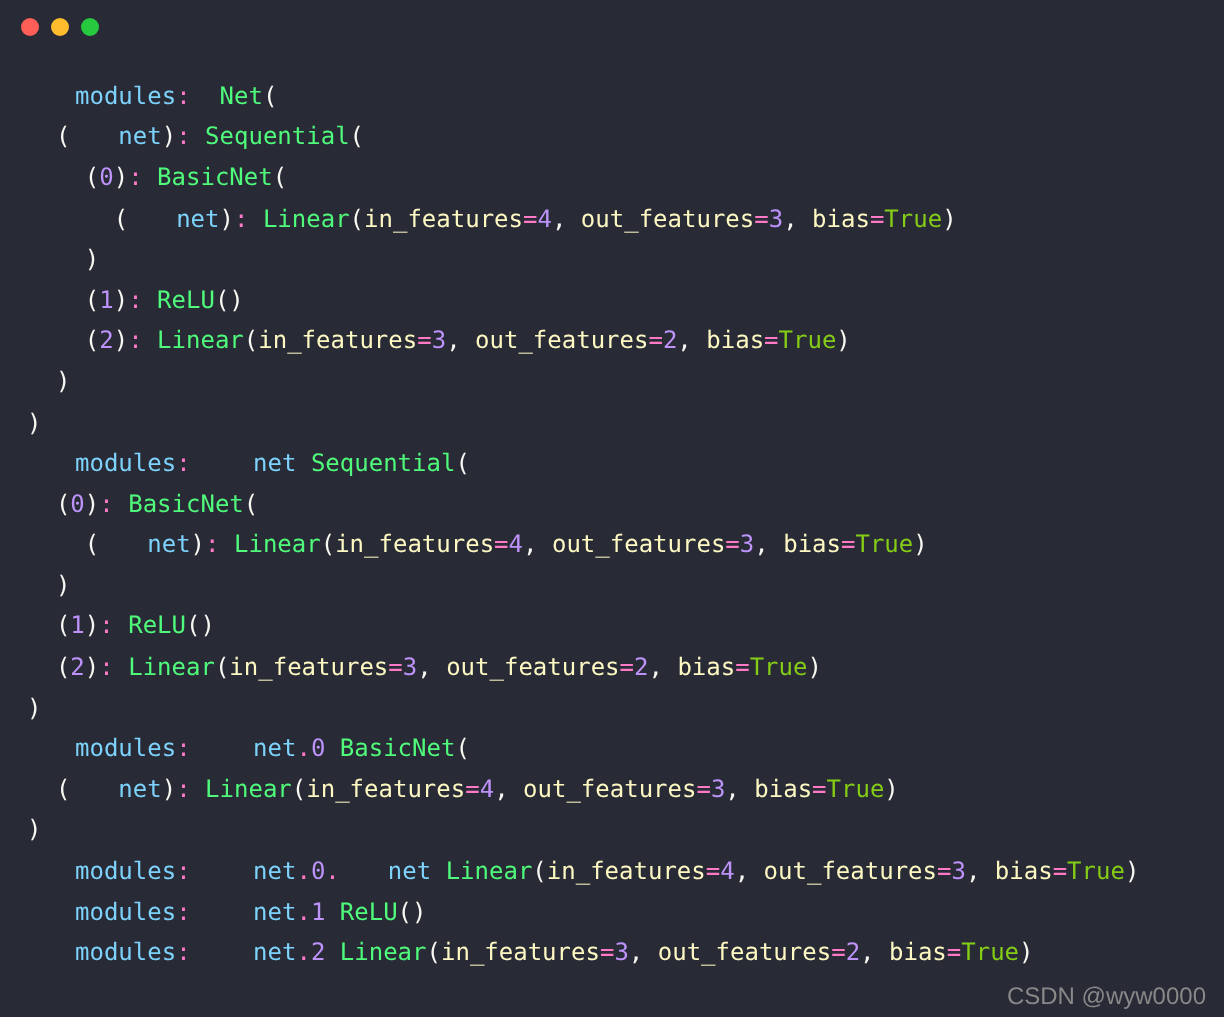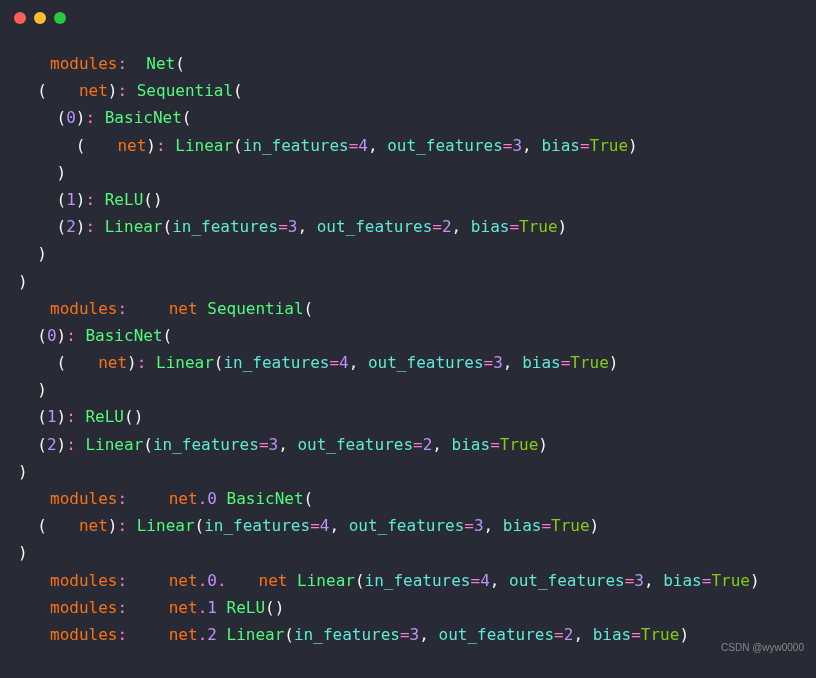--- a/index.html
+++ b/index.html
@@ -31,35 +31,35 @@
       border-radius: 50%;
     }
     .dot-red { background: #ff5f56; }
     .dot-yellow { background: #ffbd2e; }
     .dot-green { background: #27c93f; }
     .code {
       padding: 14px 18px 6px 18px;
       white-space: pre;
       font-family: inherit;
     }
-    .c-id { color: #f97316; padding-left: 32px; }
-    .c-key { color: #5eead4; }
+    .c-id { color: #7dd3fc; padding-left: 32px; }
+    .c-key { color: #fef9c3; }
     .c-func { color: #50fa7b; }
     .c-paren { color: #f8f8f2; }
     .c-num { color: #bd93f9; }
     .c-eq { color: #ff79c6; }
     .c-bool { color: #84cc16; }
     .c-colon { color: #ff79c6; }
     .c-dot { color: #ff79c6; }
     .c-comma { color: #f8f8f2; }
     .watermark {
       position: absolute;
-      bottom: 22px;
+      bottom: 0;
       right: 12px;
-      font-size: 10px;
+      font-size: 16px;
       color: #888;
       font-family: Arial, sans-serif;
       margin-top: 12px;
     }
   </style>
 </head>
 <body>
 
 <div class="titlebar">
   <span class="dot dot-red"></span>

